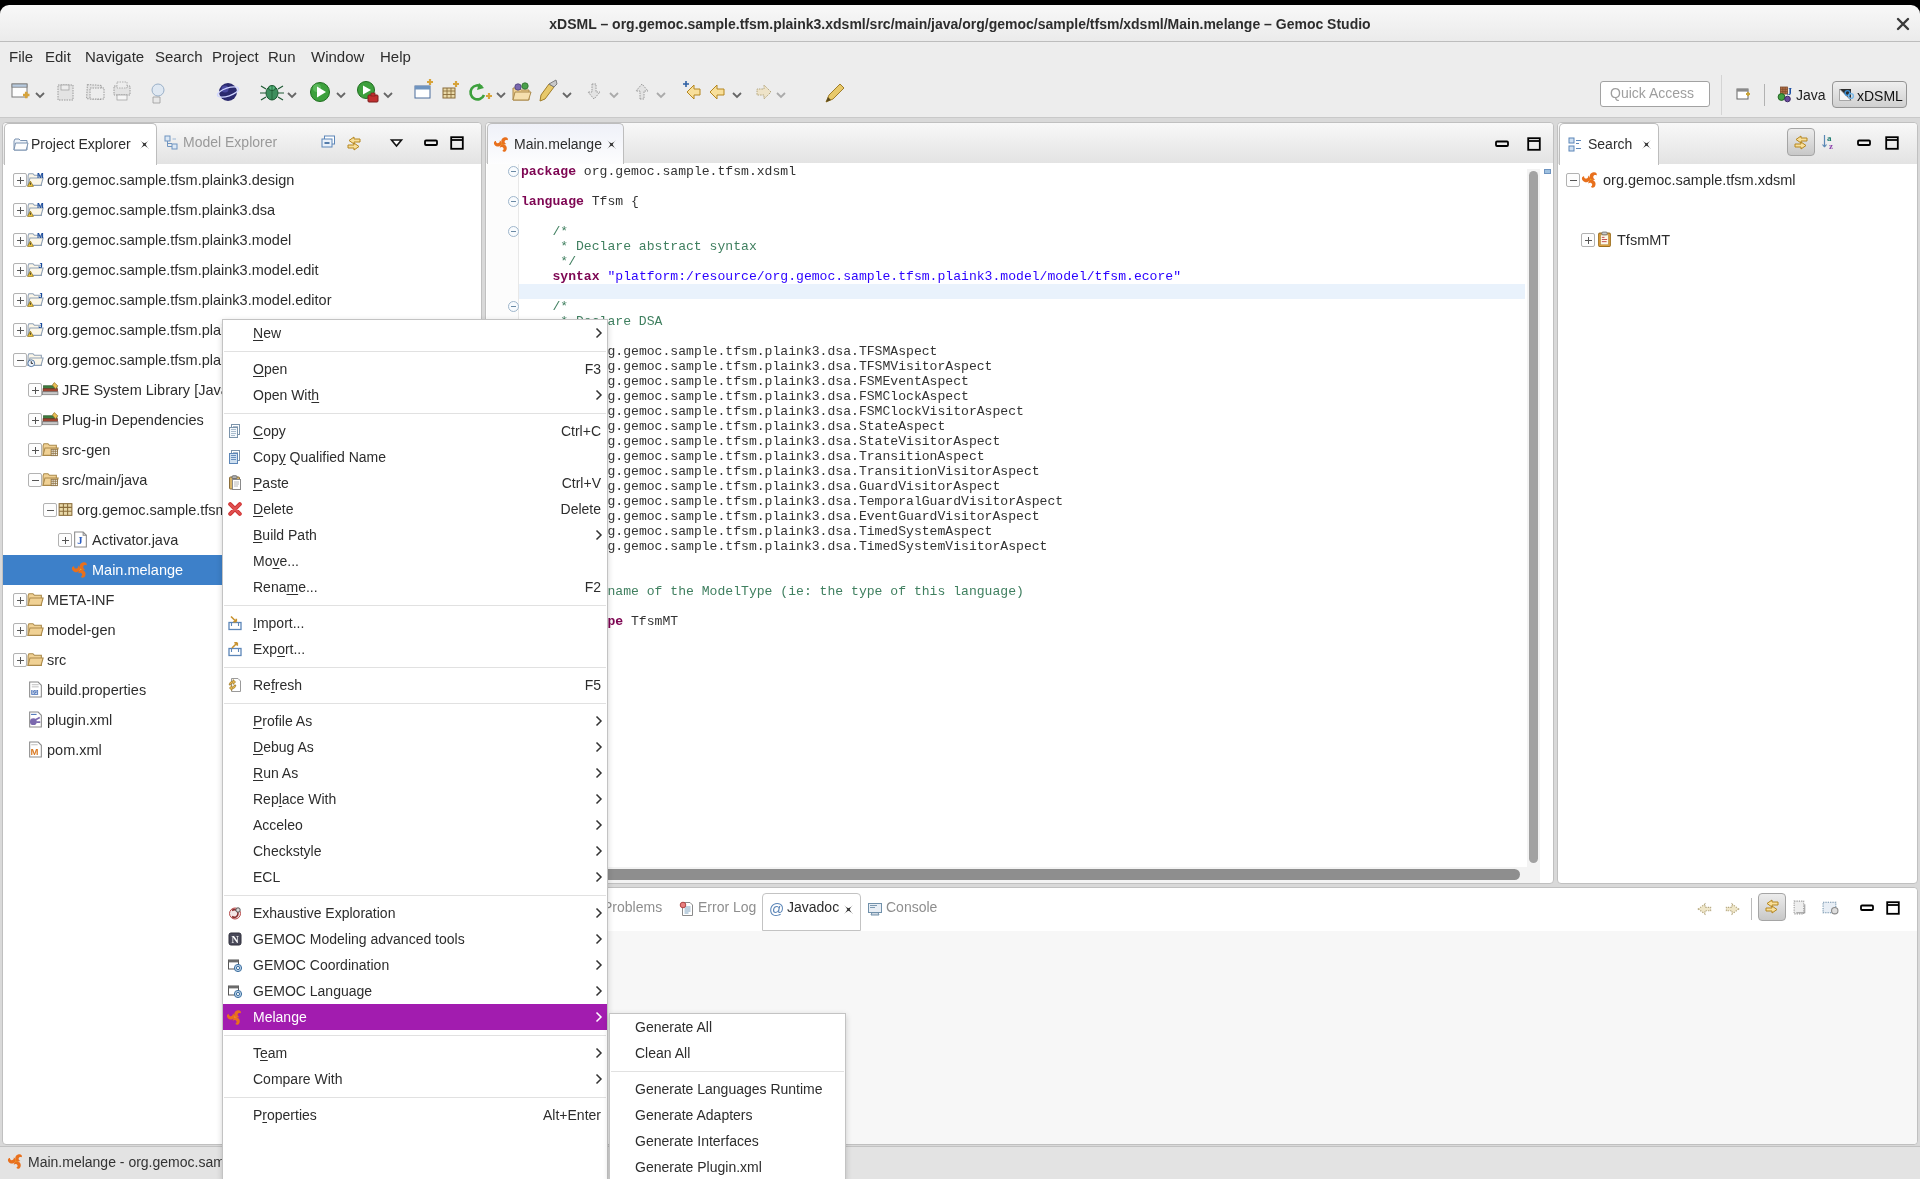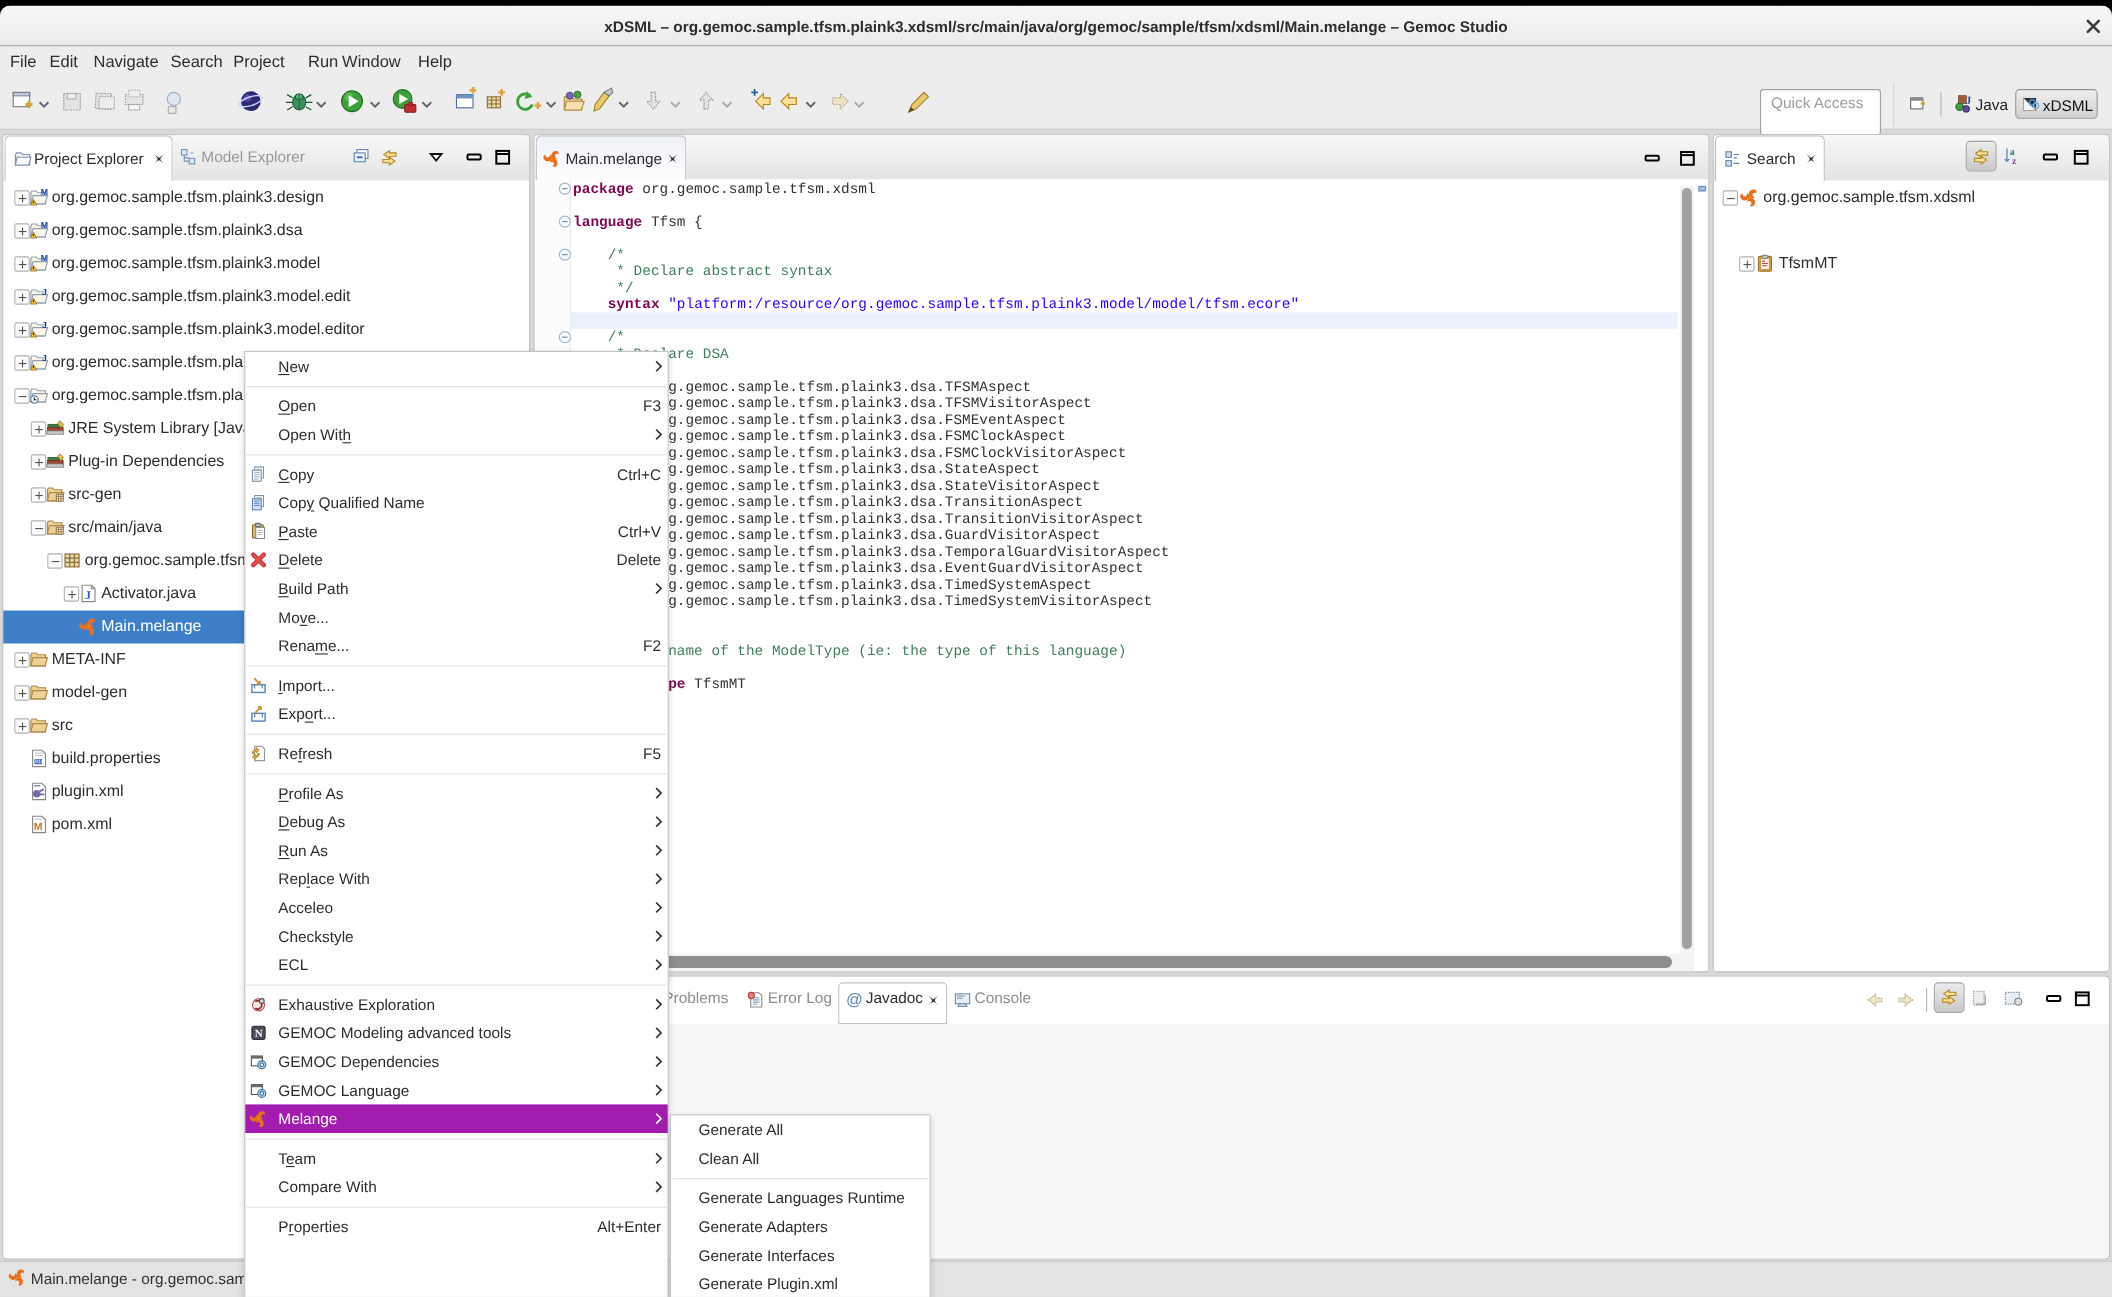--- a/index.html
+++ b/index.html
@@ -4,21 +4,21 @@
 html,body{width:1920px;height:1179px;overflow:hidden}
 svg{overflow:visible}
 body{font-family:"Liberation Sans",sans-serif;background:#d9d9d9;position:relative}
 .abs{position:absolute}
 #tbblack{left:0;top:0;width:1920px;height:42px;background:#000}
 #titlebar{left:0;top:5px;width:1920px;height:37px;background:linear-gradient(#f8f8f8,#ebebeb);border-radius:9px 9px 0 0;border-bottom:1px solid #bdbdbd}
 #title{width:100%;text-align:center;top:16px;font-size:14px;font-weight:bold;color:#2d2d2d}
 #menubar{left:0;top:42px;width:1920px;height:28px;background:#ededed}
 #menubar span{position:absolute;top:6px;font-size:15px;color:#2d2d2d}
 #toolbar{left:0;top:70px;width:1920px;height:48px;background:#ededed;border-bottom:1px solid #c9c9c9}
-#qa{left:1600px;top:81px;width:110px;height:42px;background:#fff;border:1px solid #a2a2a2;border-radius:3px;font-size:14px;color:#9e9e9e;line-height:23px;padding-left:9px}
+#qa{left:1600px;top:81px;width:110px;height:26px;background:#fff;border:1px solid #a2a2a2;border-radius:3px;font-size:14px;color:#9e9e9e;line-height:23px;padding-left:9px}
 #xdsmlbtn{left:1832px;top:81px;width:75px;height:27px;background:linear-gradient(#efefef,#d0d0d0);border:1px solid #949494;border-radius:4px}
 .panel{position:absolute;background:#fff;border:1px solid #c0c0c0;border-radius:4px}
 .phead{position:absolute;left:0;top:0;right:0;height:41px;background:linear-gradient(#f8f8f8,#e3e3e3);border-radius:4px 4px 0 0}
 .tab{position:absolute;top:0;height:42px;background:#fff;border:1px solid #bdbdbd;border-bottom:none;border-radius:5px 5px 0 0}
 .ttxt{position:absolute;top:12px;font-size:14px;color:#2d2d2d;white-space:nowrap}
 .itxt{position:absolute;top:12px;font-size:14px;color:#999;white-space:nowrap}
 .trow{position:absolute;left:0;height:30px;width:100%;font-size:14.5px;color:#2d2d2d}
 .trow .lbl{position:absolute;top:7px;white-space:nowrap}
 .exp{position:absolute;top:8px;width:14px;height:14px;border:1px solid #b2b2b2;background:#fdfdfd;border-radius:2px}
 .exp:before{content:"";position:absolute;left:2.5px;top:6px;width:7px;height:1px;background:#555}
@@ -49,21 +49,21 @@
 <div class="abs" id="title">xDSML – org.gemoc.sample.tfsm.plaink3.xdsml/src/main/java/org/gemoc/sample/tfsm/xdsml/Main.melange – Gemoc Studio</div>
 <svg class="abs" style="left:1896px;top:17px;" width="14" height="14" viewBox="0 0 14 14">
     <path d="M2 2 L12 12 M12 2 L2 12" stroke="#3a3a3a" stroke-width="2.4" stroke-linecap="round"></path>
   </svg>
 <div class="abs" id="menubar">
     <span style="left:9px">File</span>
     <span style="left:45px">Edit</span>
     <span style="left:85px">Navigate</span>
     <span style="left:155px">Search</span>
     <span style="left:212px">Project</span>
-    <span style="left:280px">Run</span>
+    <span style="left:268px">Run</span>
     <span style="left:311px">Window</span>
     <span style="left:380px">Help</span>
   </div>
 <div class="abs" id="toolbar"></div>
 <svg class="abs" style="left:0;top:0" width="960" height="118" viewBox="0 0 960 118">
     <rect x="12" y="84" width="15" height="13" fill="#fdfdfd" stroke="#7a7a7a"></rect>
     <rect x="12" y="84" width="15" height="3.2" fill="#b8cbe0" stroke="#7a7a7a" stroke-width="0.8"></rect>
     <path d="M23 95 L29.5 95 M26.2 91.8 L26.2 98.2" stroke="#d7a33a" stroke-width="2.6"></path>
     <path d="M36 93 L40 97 L44 93" stroke="#666" stroke-width="1.8" fill="none" transform="translate(0,0)"></path>
     <rect x="58" y="85" width="15" height="15" fill="#e3e3e3" stroke="#9a9a9a" stroke-dasharray="1.5,1"></rect>
@@ -726,21 +726,21 @@
         <path d="M1.5 1.5 L6 6 L1.5 10.5" stroke="#333" stroke-width="1.5" fill="none"></path>
       </svg>
     </div>
     <div class="mi">
       <svg class="abs" style="left:4px;top:5px" width="16" height="16" viewBox="0 0 16 16">
         <rect x="1.5" y="3" width="10" height="9" fill="#fff" stroke="#555"></rect>
         <rect x="1.5" y="3" width="10" height="2.4" fill="#6b6b6b"></rect>
         <circle cx="11" cy="11" r="3.6" fill="#b9d3ea" stroke="#3c6e9e"></circle>
         <circle cx="11" cy="11" r="1.6" fill="#fff" stroke="#3c6e9e"></circle>
       </svg>
-      <span class="ml">GEMOC Dependencies</span>
+      <span class="ml">GEMOC Coordination</span>
       <svg class="marr" width="8" height="12" viewBox="0 0 8 12">
         <path d="M1.5 1.5 L6 6 L1.5 10.5" stroke="#333" stroke-width="1.5" fill="none"></path>
       </svg>
     </div>
     <div class="mi">
       <svg class="abs" style="left:4px;top:5px" width="16" height="16" viewBox="0 0 16 16">
         <rect x="1.5" y="3" width="10" height="9" fill="#fff" stroke="#555"></rect>
         <rect x="1.5" y="3" width="10" height="2.4" fill="#6b6b6b"></rect>
         <circle cx="11" cy="11" r="3.6" fill="#b9d3ea" stroke="#3c6e9e"></circle>
         <circle cx="11" cy="11" r="1.6" fill="#fff" stroke="#3c6e9e"></circle>

